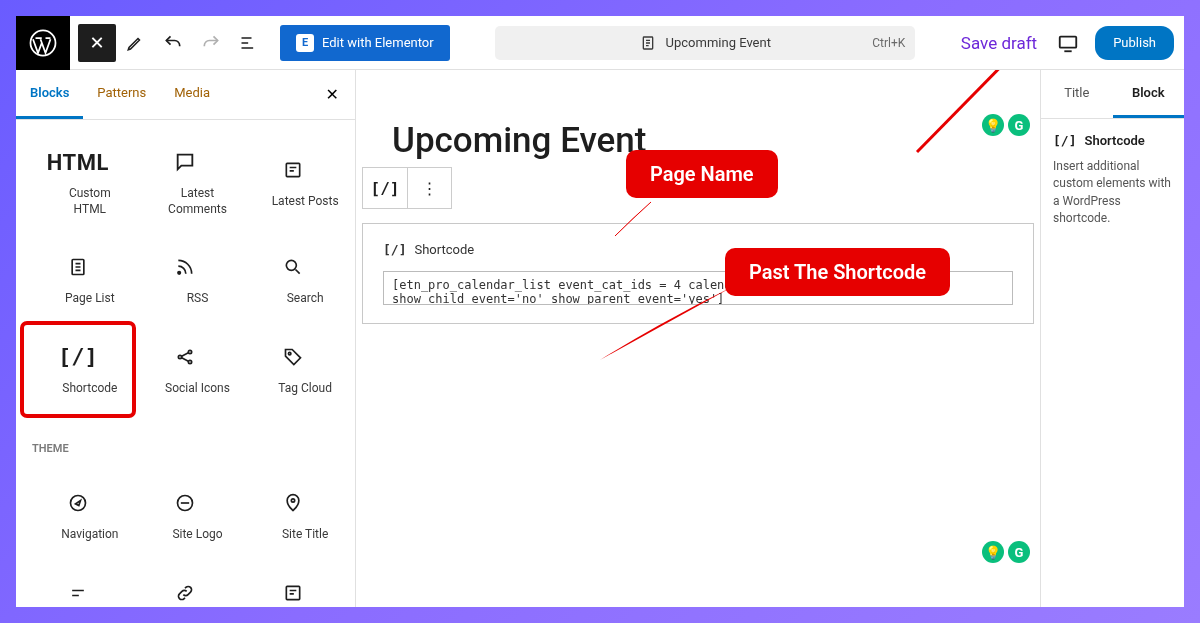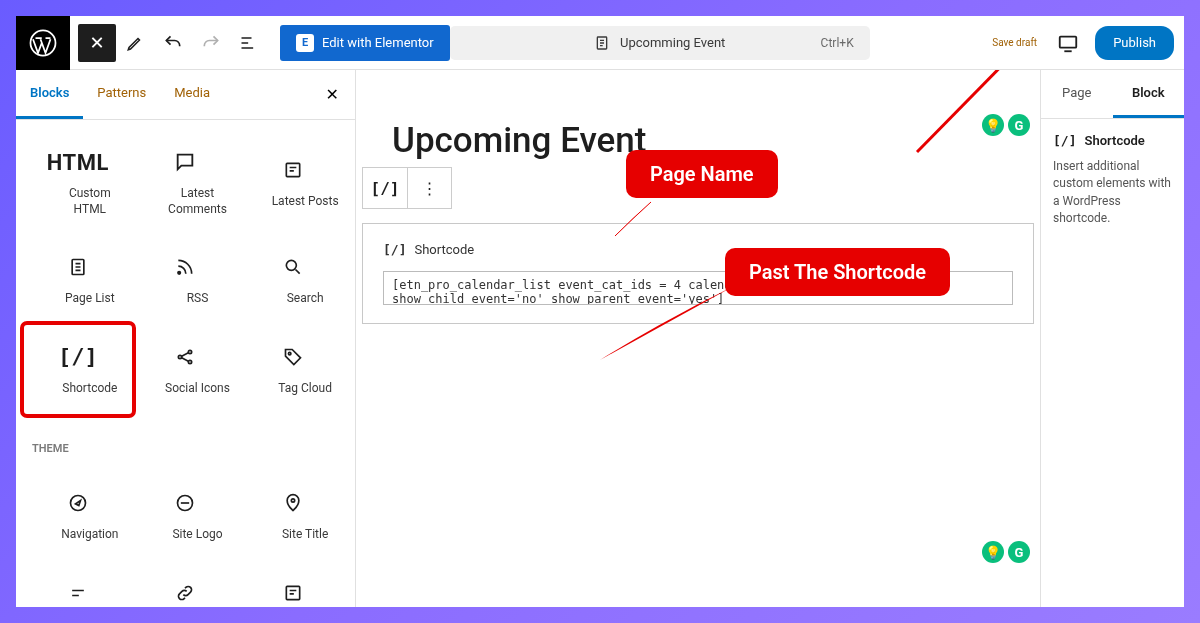--- a/index.html
+++ b/index.html
@@ -7,24 +7,24 @@
 body { background: linear-gradient(135deg, #6a5cff 0%, #8a6cff 50%, #9a7cff 100%); padding: 16px; }
 .frame { background: #fff; width: 100%; height: 100%; display: flex; flex-direction: column; position: relative; }
 .topbar { display: flex; align-items: center; height: 54px; background: #fff; border-bottom: 1px solid #e0e0e0; }
 .wp-logo { width: 54px; height: 54px; background: #000; color: #fff; display: flex; align-items: center; justify-content: center; }
 .wp-logo svg { width: 30px; height: 30px; }
 .close-btn { width: 38px; height: 38px; background: #1e1e1e; color: #fff; display: flex; align-items: center; justify-content: center; margin-left: 8px; cursor: pointer; border-radius: 2px; font-size: 18px; }
 .tool-icon { width: 38px; height: 38px; display: flex; align-items: center; justify-content: center; color: #1e1e1e; cursor: pointer; }
 .tool-icon.dim { color: #b0b0b0; }
 .elementor-btn { display: flex; align-items: center; gap: 8px; background: #1168cf; color: #fff; padding: 0 16px; height: 36px; border-radius: 3px; margin-left: 12px; cursor: pointer; font-size: 13px; }
 .elementor-btn .eicon { width: 18px; height: 18px; background: #fff; color: #1168cf; border-radius: 3px; display: flex; align-items: center; justify-content: center; font-size: 11px; font-weight: bold; }
-.center-pill { flex: 1; display: flex; justify-content: flex-start; }
+.center-pill { flex: 1; display: flex; justify-content: center; }
 .pill { display: flex; align-items: center; gap: 10px; background: #f0f0f0; padding: 0 16px; height: 34px; border-radius: 5px; width: 420px; justify-content: center; font-size: 13px; color: #3a3a3a; position: relative; }
-.pill .shortcut { position: absolute; right: 16px; color: #6a6a6a; font-size: 12px; }
-.save-draft { color: #a16207; font-size: 10px; margin-right: 14px; cursor: pointer; }
+.pill .shortcut { position: absolute; right: 10px; color: #6a6a6a; font-size: 12px; }
+.save-draft { color: #6d28d9; font-size: 17px; margin-right: 14px; cursor: pointer; }
 .view-icon { width: 34px; height: 34px; display: flex; align-items: center; justify-content: center; color: #1e1e1e; margin-right: 10px; cursor: pointer; }
 .publish-btn { background: #0075c4; color: #fff; padding: 0 18px; height: 34px; border-radius: 13px; display: flex; align-items: center; cursor: pointer; font-size: 13px; margin-right: 10px; }
 .main { flex: 1; display: flex; overflow: hidden; }
 .left-panel { width: 340px; border-right: 1px solid #e0e0e0; background: #fff; display: flex; flex-direction: column; }
 .lp-tabs { display: flex; border-bottom: 1px solid #e0e0e0; }
 .lp-tab { padding: 15px 14px; font-size: 13px; color: #a16207; cursor: pointer; border-bottom: 3px solid transparent; }
 .lp-tab.active { color: #0075c4; border-bottom-color: #0075c4; font-weight: 600; }
 .lp-tab.spacer { flex: 1; }
 .lp-close { padding: 15px 16px; cursor: pointer; }
 .block-grid { display: grid; grid-template-columns: repeat(3, 1fr); gap: 0; padding: 10px 8px; }
@@ -309,21 +309,21 @@
             <marker id="ah" markerWidth="8" markerHeight="8" refX="6" refY="3" orient="auto">
               <path d="M0,0 L7,3 L0,6 z" fill="#e60000"></path>
             </marker>
           </defs>
           <line x1="6" y1="124" x2="116" y2="12" stroke="#e60000" stroke-width="3" marker-end="url(#ah)"></line>
         </svg>
     </div>
 
     <div class="right-panel">
       <div class="rp-tabs">
-        <div class="rp-tab">Page</div>
+        <div class="rp-tab">Title</div>
         <div class="rp-tab active">Block</div>
       </div>
       <div class="rp-body">
         <div class="rp-title">
           <span class="rpicon">[/]</span>
           <span>Shortcode</span>
         </div>
         <div class="rp-desc">Insert additional custom elements with a WordPress shortcode.</div>
       </div>
     </div>

